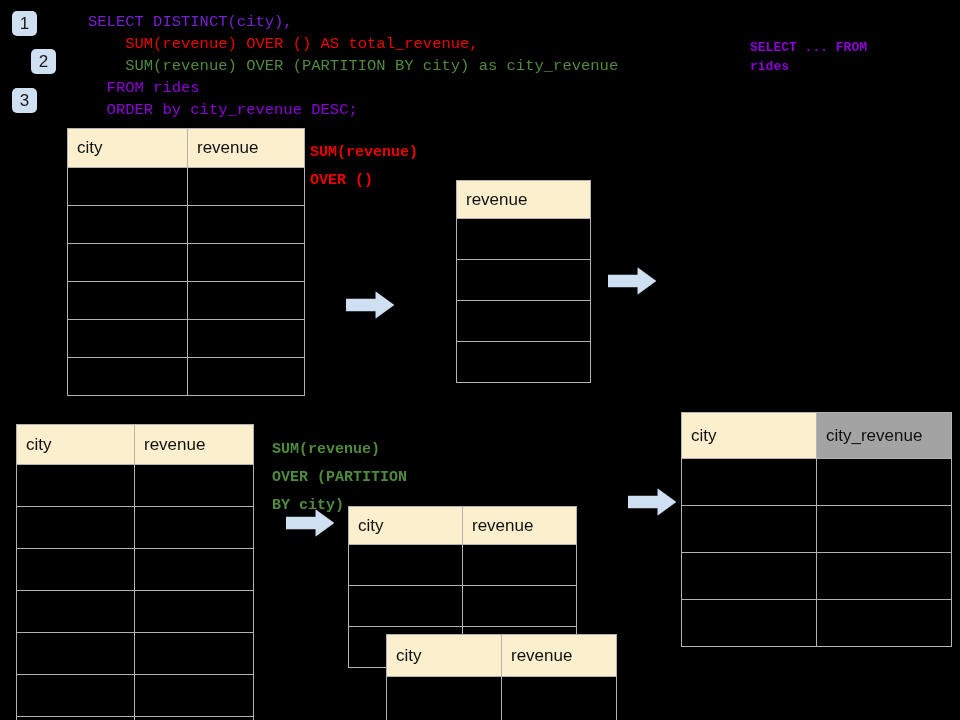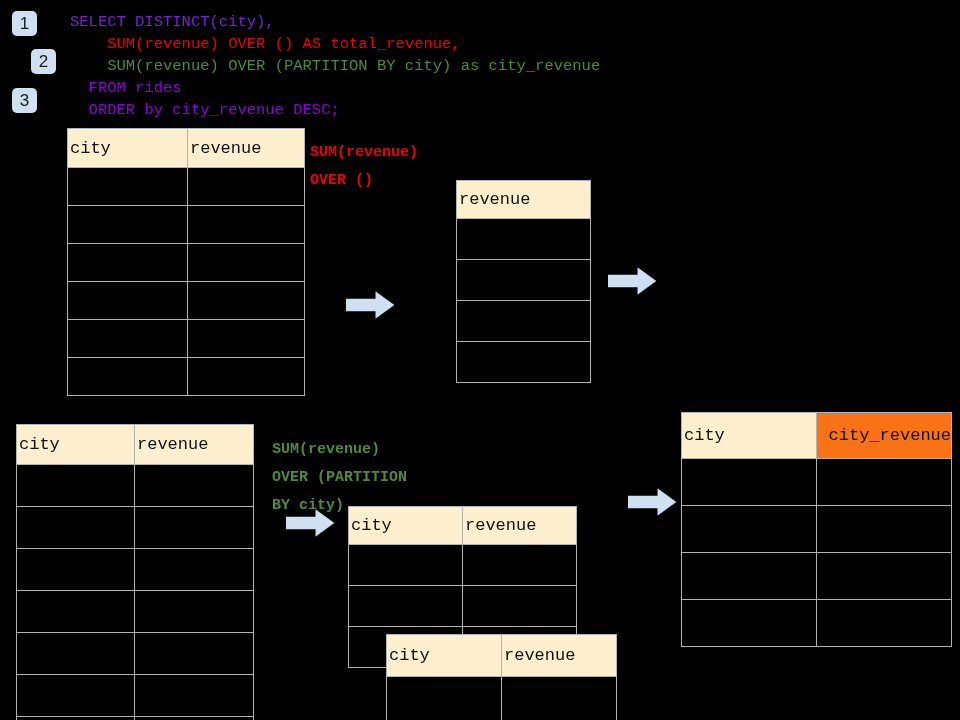--- a/index.html
+++ b/index.html
@@ -29,21 +29,21 @@
     display: flex;
     align-items: center;
     justify-content: center;
     width: 25px;
     height: 25px;
   }
 
   
   .sql-block {
     position: absolute;
-    left: 70px;
+    left: 88px;
     top: 11px;
     font-family: "Liberation Mono", monospace;
     font-size: 15.5px;
     line-height: 22px;
     white-space: pre;
     letter-spacing: 0px;
   }
   .sql-line { display: block; white-space: pre; }
 
   
@@ -74,25 +74,25 @@
     background: #000000;
   }
   .tbl td, .tbl th {
     border: 1px solid #b3b3b3;
     padding: 0;
     margin: 0;
   }
   .tbl th {
     background: #fcefce;
     color: #111111;
-    font-family: Liberation Mono, monospace;
+    font-family: Liberation Sans, sans-serif;
     font-weight: normal;
     font-size: 17px;
     text-align: left;
-    padding-left: 2px;
+    padding-left: 9px;
     vertical-align: middle;
   }
   .tbl td {
     background: #000000;
   }
 
   
   .arrow {
     position: absolute;
   }
@@ -103,20 +103,22 @@
 <div id="canvas">
 
   <div id="badges-layer">
       <div class="step-badge" style="left: 12px; top: 11px; background: rgb(207, 224, 242);">1</div>
       <div class="step-badge" style="left: 31px; top: 49px; background: rgb(207, 224, 242);">2</div>
       <div class="step-badge" style="left: 12px; top: 88px; background: rgb(207, 224, 242);">3</div>
     </div>
 
   <div class="sql-block" id="sql-block"><span class="sql-line" style="color: rgb(123, 31, 214);">SELECT DISTINCT(city),</span><span class="sql-line" style="color: rgb(238, 0, 0);">    SUM(revenue) OVER () AS total_revenue,</span><span class="sql-line" style="color: rgb(79, 138, 61);">    SUM(revenue) OVER (PARTITION BY city) as city_revenue</span><span class="sql-line" style="color: rgb(141, 0, 214);">  FROM rides</span><span class="sql-line" style="color: rgb(141, 0, 214);">  ORDER by city_revenue DESC;</span></div>
 
+  <div class="side-note" id="side-note" style="left: 750px; top: 38px; color: rgb(141, 0, 214);">SELECT ... FROM
+rides</div>
 
   <div id="annot-layer">
       <div class="annot" style="left: 310px; top: 139px; color: rgb(238, 0, 0);">SUM(revenue)
 OVER ()</div>
       <div class="annot" style="left: 272px; top: 436px; color: rgb(79, 138, 61);">SUM(revenue)
 OVER (PARTITION
 BY city)</div>
     </div>
 
   <div id="arrow-layer">
@@ -284,21 +286,21 @@
         </tbody>
       </table>
       <table class="tbl" style="left: 681px; top: 412px; width: 270px;">
         <colgroup>
           <col style="width: 135px;">
           <col style="width: 135px;">
         </colgroup>
         <thead>
           <tr>
             <th style="height: 45px; background: rgb(252, 239, 206);">city</th>
-            <th style="height: 45px; background: #f97316; text-align: right;">city_revenue</th>
+            <th style="height: 45px; background: #a3a3a3;">city_revenue</th>
           </tr>
         </thead>
         <tbody>
           <tr>
             <td style="height: 46px;"></td>
             <td style="height: 46px;"></td>
           </tr>
           <tr>
             <td style="height: 46px;"></td>
             <td style="height: 46px;"></td>

